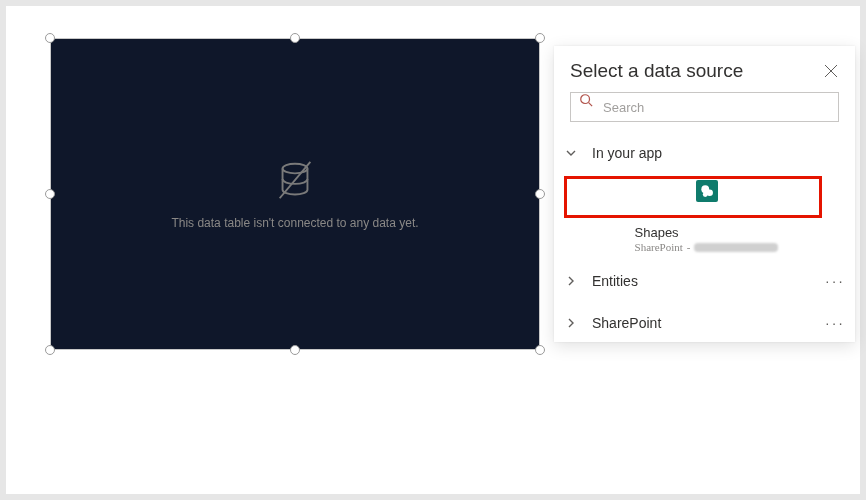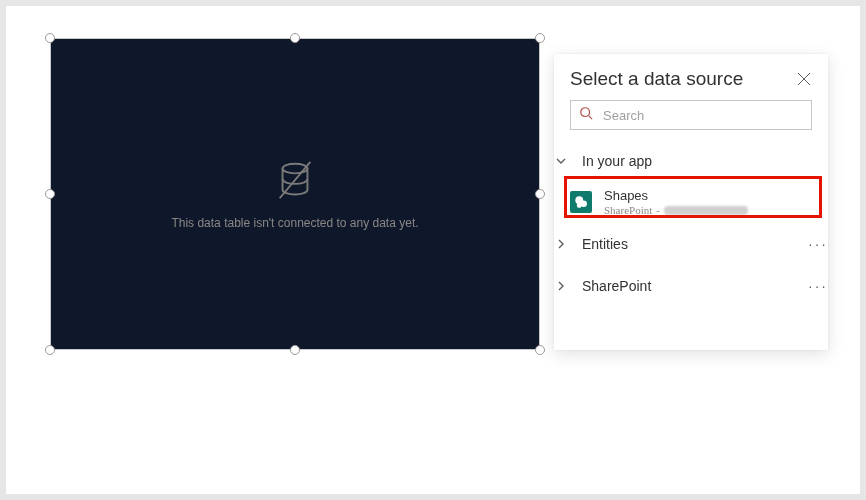--- a/index.html
+++ b/index.html
@@ -48,74 +48,75 @@
     color: #808080;
   }
   .placeholder-text {
     margin-top: 8px;
     font-size: 12px;
     color: #8a8886;
   }
   
   .ds-panel {
     position: absolute;
-    left: 548px; top: 48px;
-    width: 274px; height: 296px;
+    left: 548px; top: 40px;
+    width: 301px; height: 296px;
     background: #fff;
     box-shadow: 0 4px 16px rgba(0,0,0,0.12), 0 0 2px rgba(0,0,0,0.08);
   }
   .ds-header {
     display: flex; align-items: center; justify-content: space-between;
     padding: 14px 16px 10px 16px;
   }
   .ds-title {
     font-size: 19px;
     color: #323130;
   }
   .ds-close {
     width: 16px; height: 16px;
     display: flex; align-items: center; justify-content: center;
     cursor: pointer; color: #605e5c;
   }
   .ds-search {
     margin: 0 16px 10px 16px;
     height: 30px;
     border: 1px solid #c8c6c4;
-    display: flex; align-items: center;
+    display: flex; 
     padding: 0 8px;
     gap: 8px;
   }
   .ds-search input {
     border: 0; outline: none;
     flex: 1;
     font-size: 13px;
     color: #323130;
     background: transparent;
   }
   .ds-search input::placeholder { color: #a19f9d; }
   .ds-row {
     display: flex; align-items: center;
     height: 42px;
-    padding: 0 0;
+    padding: 0 10px;
     gap: 14px;
     cursor: pointer;
   }
   .ds-row .label { font-size: 14px; color: #323130; }
   .ds-row .more {
     margin-left: auto;
     color: #605e5c;
     letter-spacing: 2px;
     font-size: 14px;
   }
   .chev { width: 14px; display:flex; justify-content:center; color:#605e5c; }
   .ds-item {
     display: flex; align-items: center;
     padding: 6px 12px 6px 16px;
-    gap: 12px;
+    gap: 23px;
     cursor: pointer;
+    flex-direction: column;
   }
   .ds-item .ico {
     width: 22px; height: 22px;
     background: #0f7b6c;
     display:flex; align-items:center; justify-content:center;
     border-radius: 2px;
   }
   .ds-item .txt { display:flex; flex-direction:column; line-height:1.2; }
   .ds-item .name { font-size: 13px; color:#323130; }
   .ds-item .sub { font-size: 11px; color:#8a8886; display:flex; align-items:center; gap:4px;font-family:Liberation Serif, serif;}

